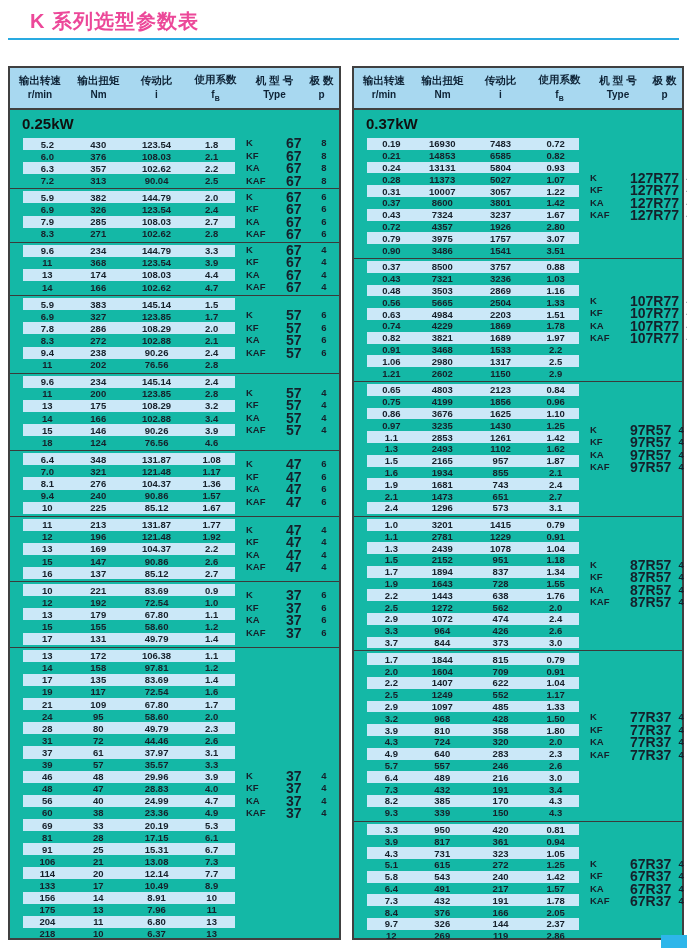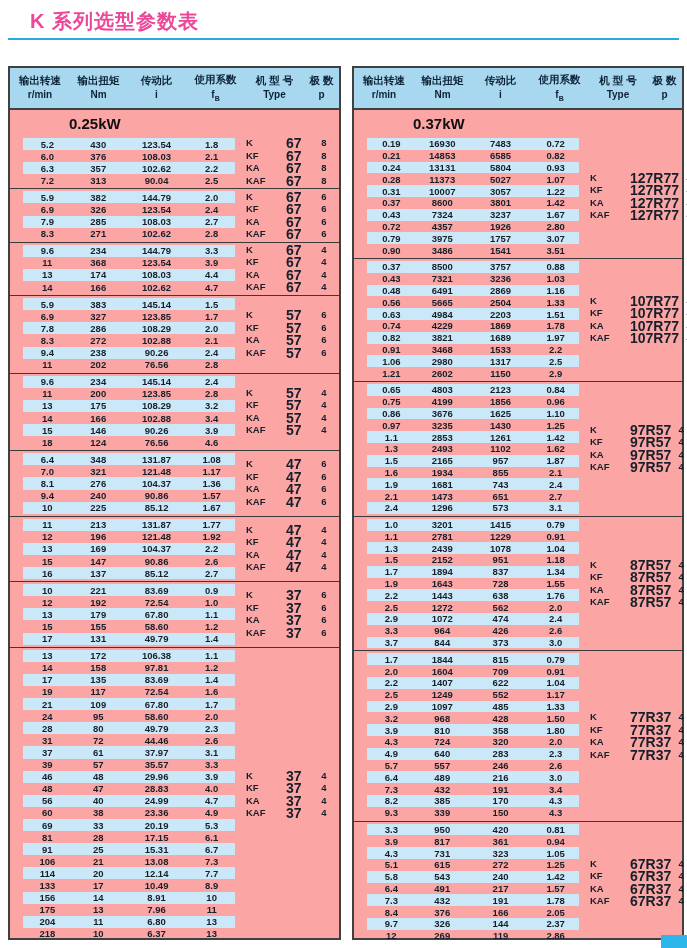--- a/index.html
+++ b/index.html
@@ -1,30 +1,30 @@
 <!DOCTYPE html>
 <html><head>
 <meta charset="utf-8">
 <style>
   html,body{margin:0;padding:0;background:#fff;}
   .page{position:relative;width:687px;height:948px;background:#ffffff;overflow:hidden;
         font-family:"Liberation Sans","DejaVu Sans",sans-serif;color:#15202b;}
   .title{position:absolute;left:30px;top:8px;font-size:20px;font-weight:bold;color:#ec4899;letter-spacing:1px;}
   .rule{position:absolute;left:8px;top:38px;width:671px;height:2px;background:#29aae1;}
-  .gtable{position:absolute;top:66px;height:874px;border:2px solid #404040;background:#fca5a5;box-sizing:border-box;}
+  .gtable{position:absolute;top:66px;height:874px;border:2px solid #404040;background:#14b8a6;box-sizing:border-box;}
   .gtable.left{left:8px;width:333px;--rh:12.1px;}
   .gtable.right{left:352px;width:332px;--rh:11.8px;}
   .thead{height:40px;background:#a8d8f0;border-bottom:2px solid #404040;display:grid;
          grid-template-columns:60px 57px 59px 59px 1fr 35px;align-items:center;}
   .hcol{display:flex;flex-direction:column;align-items:center;justify-content:center;line-height:1.45;}
   .hcn{font-size:10.5px;font-weight:bold;color:#0d2235;white-space:nowrap;}
   .hunit{font-size:10px;font-weight:bold;color:#0d2235;}
   .hunit sub{font-size:7px;}
   .tbody{position:relative;}
-  .section-label{font-size:15px;font-weight:bold;color:#101010;padding:5px 0 3px 12px;height:18px;margin-left:47px;}
+  .section-label{font-size:15px;font-weight:bold;color:#101010;padding:5px 0 3px 12px;height:18px;}
   .group{position:relative;padding:2px 0;}
   .group + .group{border-top:1.5px solid #3a3a3a;}
   .rows{margin-left:13px;width:212px;}
   .row{height:var(--rh);display:grid;grid-template-columns:23% 25% 30% 22%;align-items:center;}
   .row.hl{background:#cbe8f8;}
   .cell{font-size:9.5px;font-weight:bold;text-align:center;white-space:nowrap;color:#16202a;}
   .typeblock{position:absolute;left:236px;right:5px;top:0;bottom:0;display:flex;flex-direction:column;
              justify-content:center;}
   .typeline{display:grid;grid-template-columns:32px 1fr 20px;line-height:12.5px;}
   .tprefix{font-size:9.5px;font-weight:bold;text-align:left;}
@@ -807,21 +807,21 @@
               <span class="cell">0.88</span>
             </div>
             <div class="row">
               <span class="cell">0.43</span>
               <span class="cell">7321</span>
               <span class="cell">3236</span>
               <span class="cell">1.03</span>
             </div>
             <div class="row hl">
               <span class="cell">0.48</span>
-              <span class="cell">6491</span>
+              <span class="cell">3503</span>
               <span class="cell">2869</span>
               <span class="cell">1.16</span>
             </div>
             <div class="row">
               <span class="cell">0.56</span>
               <span class="cell">5665</span>
               <span class="cell">2504</span>
               <span class="cell">1.33</span>
             </div>
             <div class="row hl">

